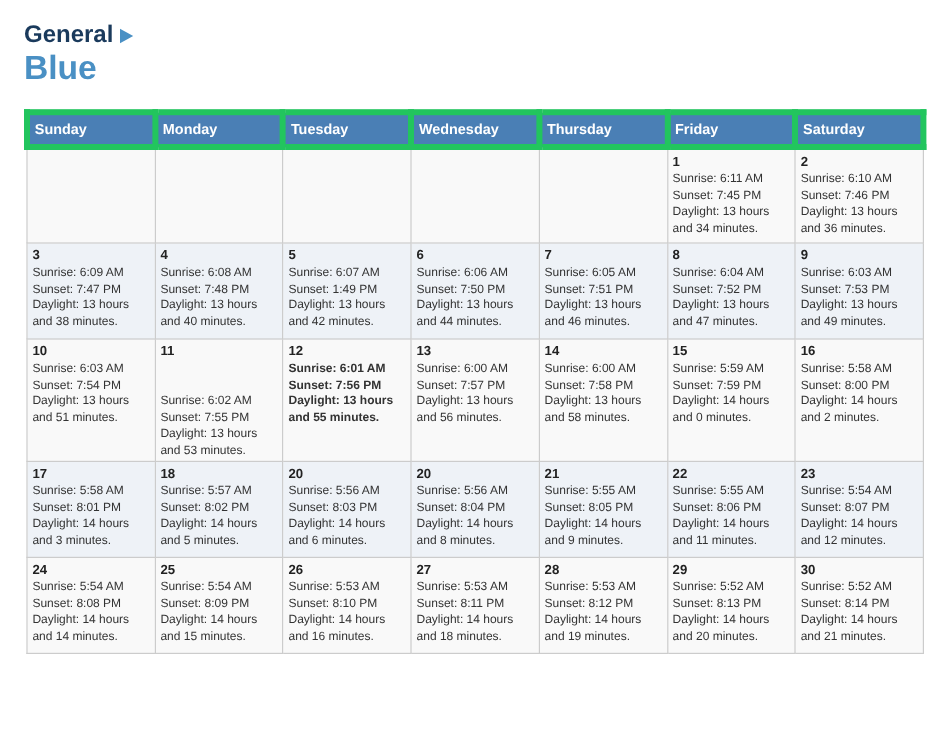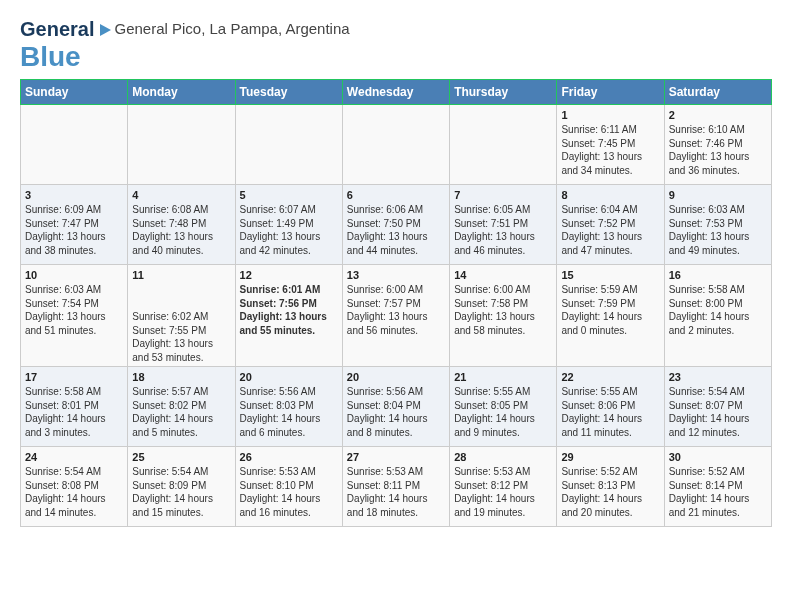--- a/index.html
+++ b/index.html
@@ -10,22 +10,22 @@
       height: 612px;
       overflow: hidden;
     }
     .page {
       width: 792px;
       padding: 18px 20px 10px 20px;
     }
     .header-row {
       display: flex;
       align-items: flex-start;
-      justify-content: flex-start;
-      margin-bottom: 6px;
+      justify-content: space-between;
+      margin-bottom: 18px;
     }
     .title-block {
       text-align: right;
     }
     .main-title {
       font-size: 36px;
       font-weight: bold;
       color: #222;
       line-height: 1.1;
     }
@@ -39,21 +39,21 @@
       border-collapse: collapse;
       table-layout: fixed;
     }
     thead tr th {
       background: #4a7fb5;
       color: #fff;
       font-size: 12px;
       font-weight: bold;
       padding: 5px 4px;
       text-align: left;
-      border: 1px solid #22c55e;
+      border: 5px solid #22c55e;
     }
     tbody tr td {
       border: 1px solid #ccc;
       vertical-align: top;
       padding: 4px 4px 2px 4px;
       font-size: 10px;
       color: #222;
       min-height: 80px;
       height: 80px;
     }
@@ -102,21 +102,20 @@
         <div style="display:flex;align-items:center;">
           <span class="logo-general">General</span>
           <svg class="logo-svg" width="18" height="18" viewBox="0 0 18 18">
             <polygon points="4,3 15,9 4,15" fill="#4a90c4"></polygon>
           </svg>
         </div>
         <span class="logo-blue">Blue</span>
       </div>
     </div>
     <div class="title-block">
-      <div class="subtitle">General Pico, La Pampa, Argentina</div>
     </div>
   </div>
 
   <table>
     <thead>
       <tr>
 
       <th>Sunday</th>
           <th>Monday</th>
           <th>Tuesday</th>

